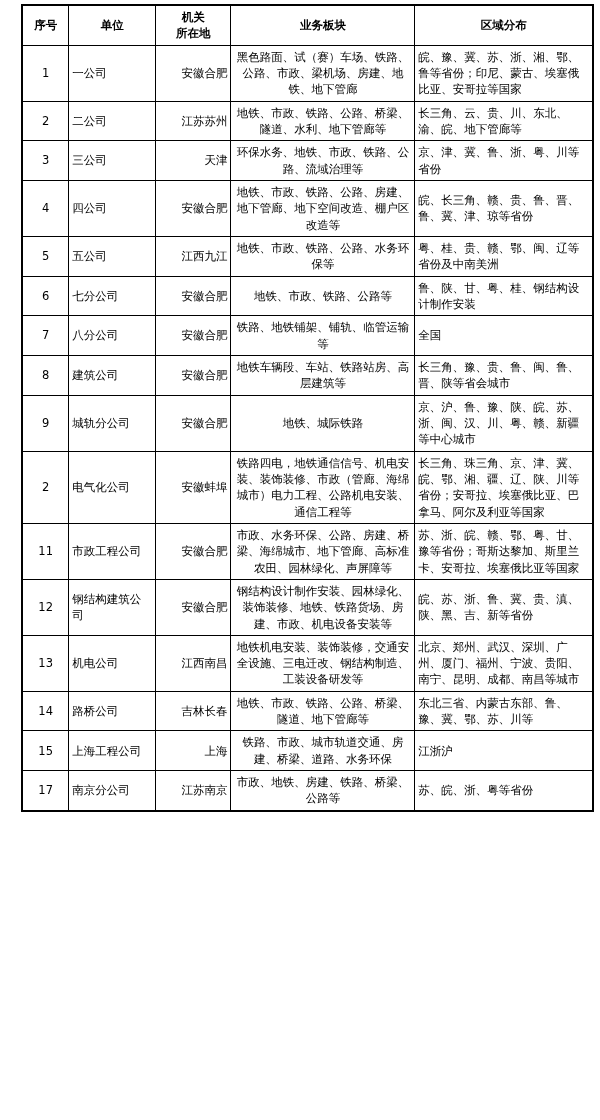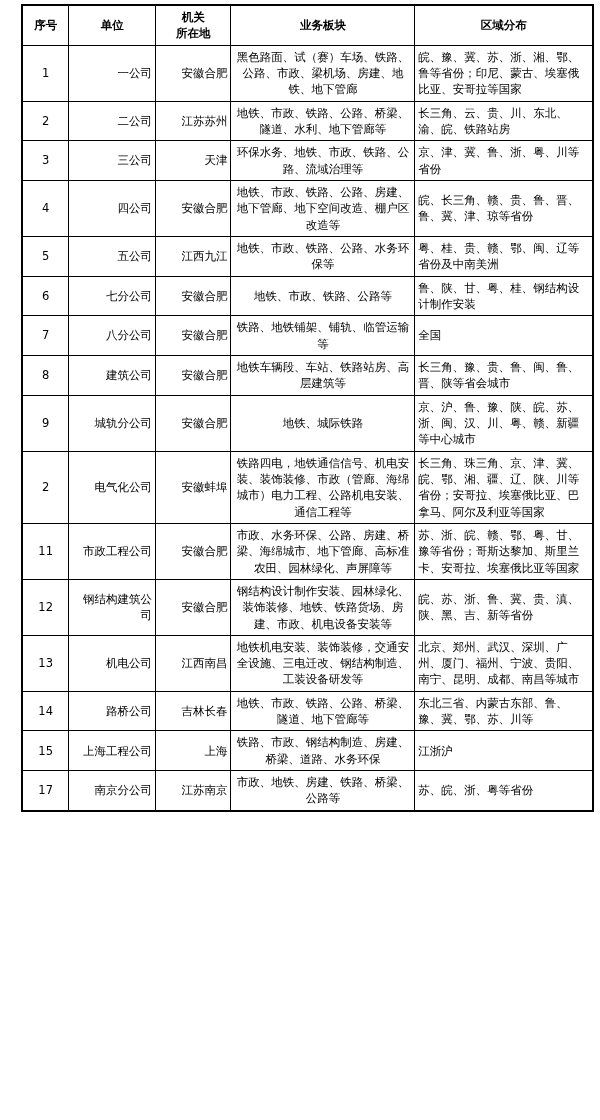--- a/index.html
+++ b/index.html
@@ -43,21 +43,21 @@
   col.c-unit  { width: 15.2%; }
   col.c-loc   { width: 13.2%; }
   col.c-biz   { width: 32.2%; }
   col.c-area  { width: 31.2%; }
 
   td.no {
     text-align: center;
     font-size: 12px;
   }
   td.unit {
-    text-align: right;
+    text-align: left;
     font-size: 12px;
     line-height: 1.45;
   }
   td.loc {
     text-align: right;
     font-size: 12px;
     line-height: 1.45;
   }
   td.biz {
     text-align: center;
@@ -104,21 +104,21 @@
           <td class="unit">一公司</td>
           <td class="loc">安徽合肥</td>
           <td class="biz">黑色路面、试（赛）车场、铁路、公路、市政、梁机场、房建、地铁、地下管廊</td>
           <td class="area">皖、豫、冀、苏、浙、湘、鄂、鲁等省份；印尼、蒙古、埃塞俄比亚、安哥拉等国家</td>
         </tr>
         <tr>
           <td class="no">2</td>
           <td class="unit">二公司</td>
           <td class="loc">江苏苏州</td>
           <td class="biz">地铁、市政、铁路、公路、桥梁、隧道、水利、地下管廊等</td>
-          <td class="area">长三角、云、贵、川、东北、渝、皖、铁路站房</td>
+          <td class="area">长三角、云、贵、川、东北、渝、皖、地下管廊等</td>
         </tr>
         <tr>
           <td class="no">3</td>
           <td class="unit">三公司</td>
           <td class="loc">天津</td>
           <td class="biz">环保水务、地铁、市政、铁路、公路、流域治理等</td>
           <td class="area">京、津、冀、鲁、浙、粤、川等省份</td>
         </tr>
         <tr>
           <td class="no">4</td>
@@ -194,21 +194,21 @@
           <td class="no">14</td>
           <td class="unit">路桥公司</td>
           <td class="loc">吉林长春</td>
           <td class="biz">地铁、市政、铁路、公路、桥梁、隧道、地下管廊等</td>
           <td class="area">东北三省、内蒙古东部、鲁、豫、冀、鄂、苏、川等</td>
         </tr>
         <tr>
           <td class="no">15</td>
           <td class="unit">上海工程公司</td>
           <td class="loc">上海</td>
-          <td class="biz">铁路、市政、钢结构制造、房建、桥梁、道路、水务环保</td>
+          <td class="biz">铁路、市政、城市轨道交通、房建、桥梁、道路、水务环保</td>
           <td class="area center">江浙沪</td>
         </tr>
         <tr>
           <td class="no">17</td>
           <td class="unit">南京分公司</td>
           <td class="loc">江苏南京</td>
           <td class="biz">市政、地铁、房建、铁路、桥梁、公路等</td>
           <td class="area">苏、皖、浙、粤等省份</td>
         </tr>
       </tbody>

